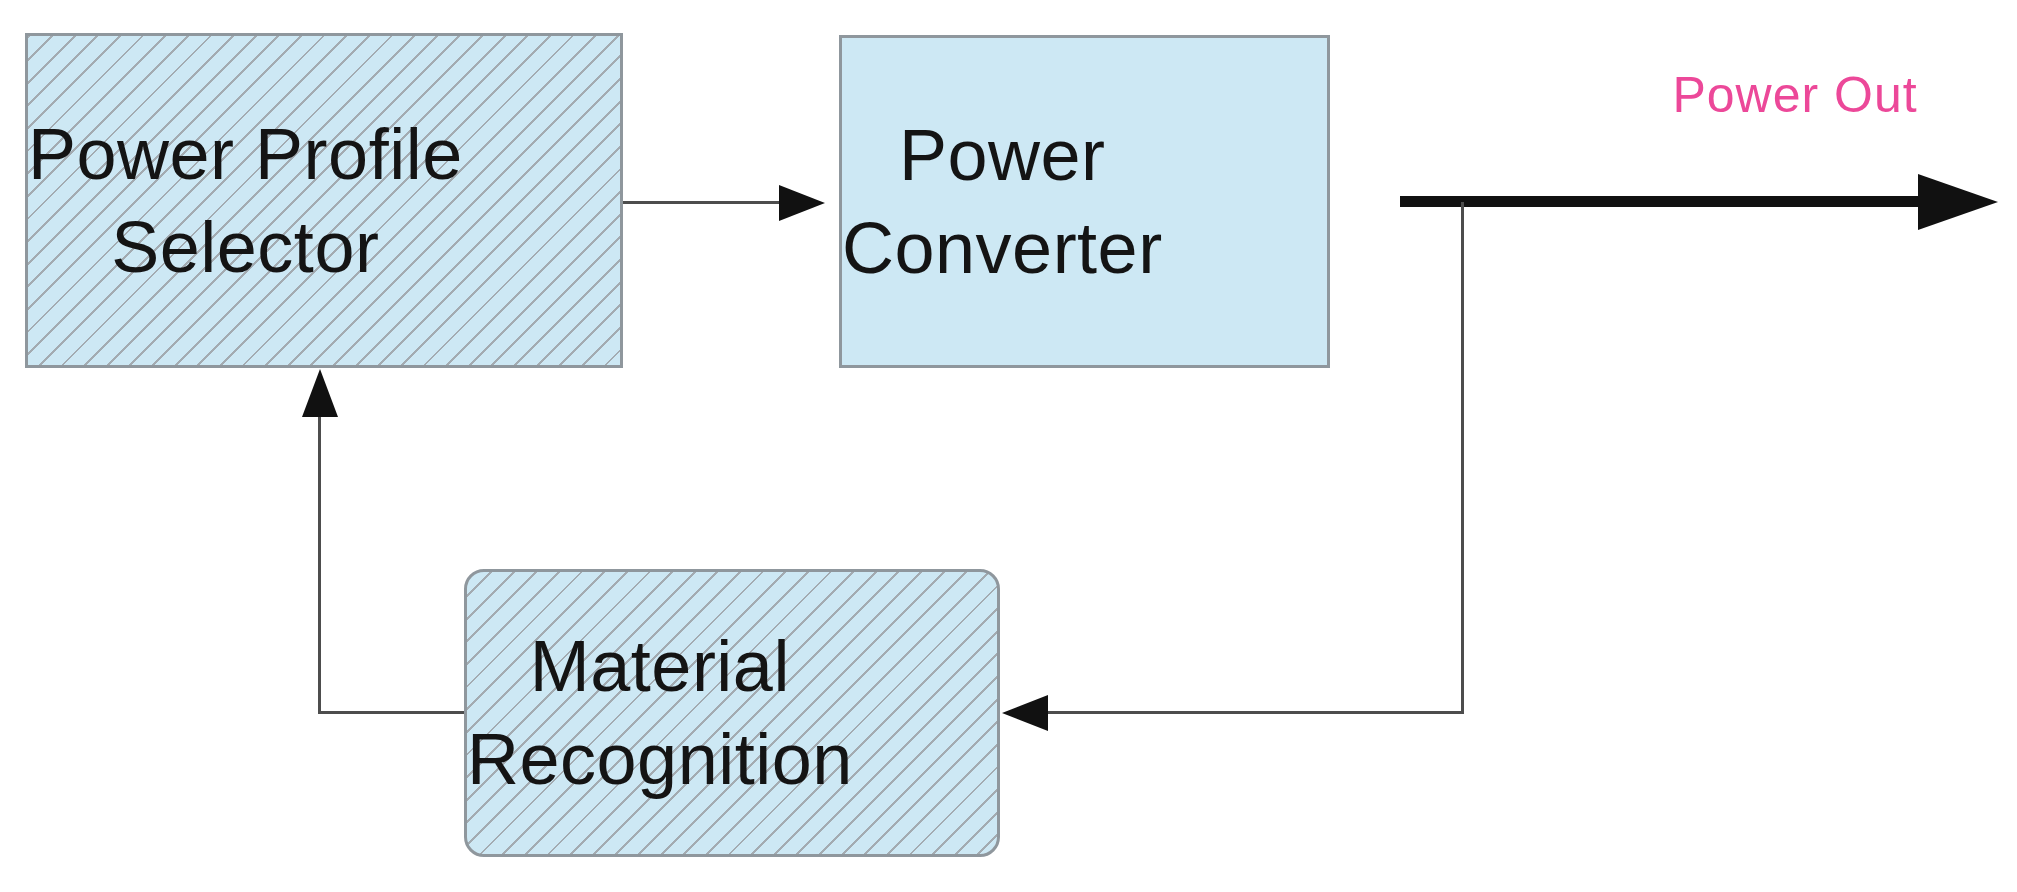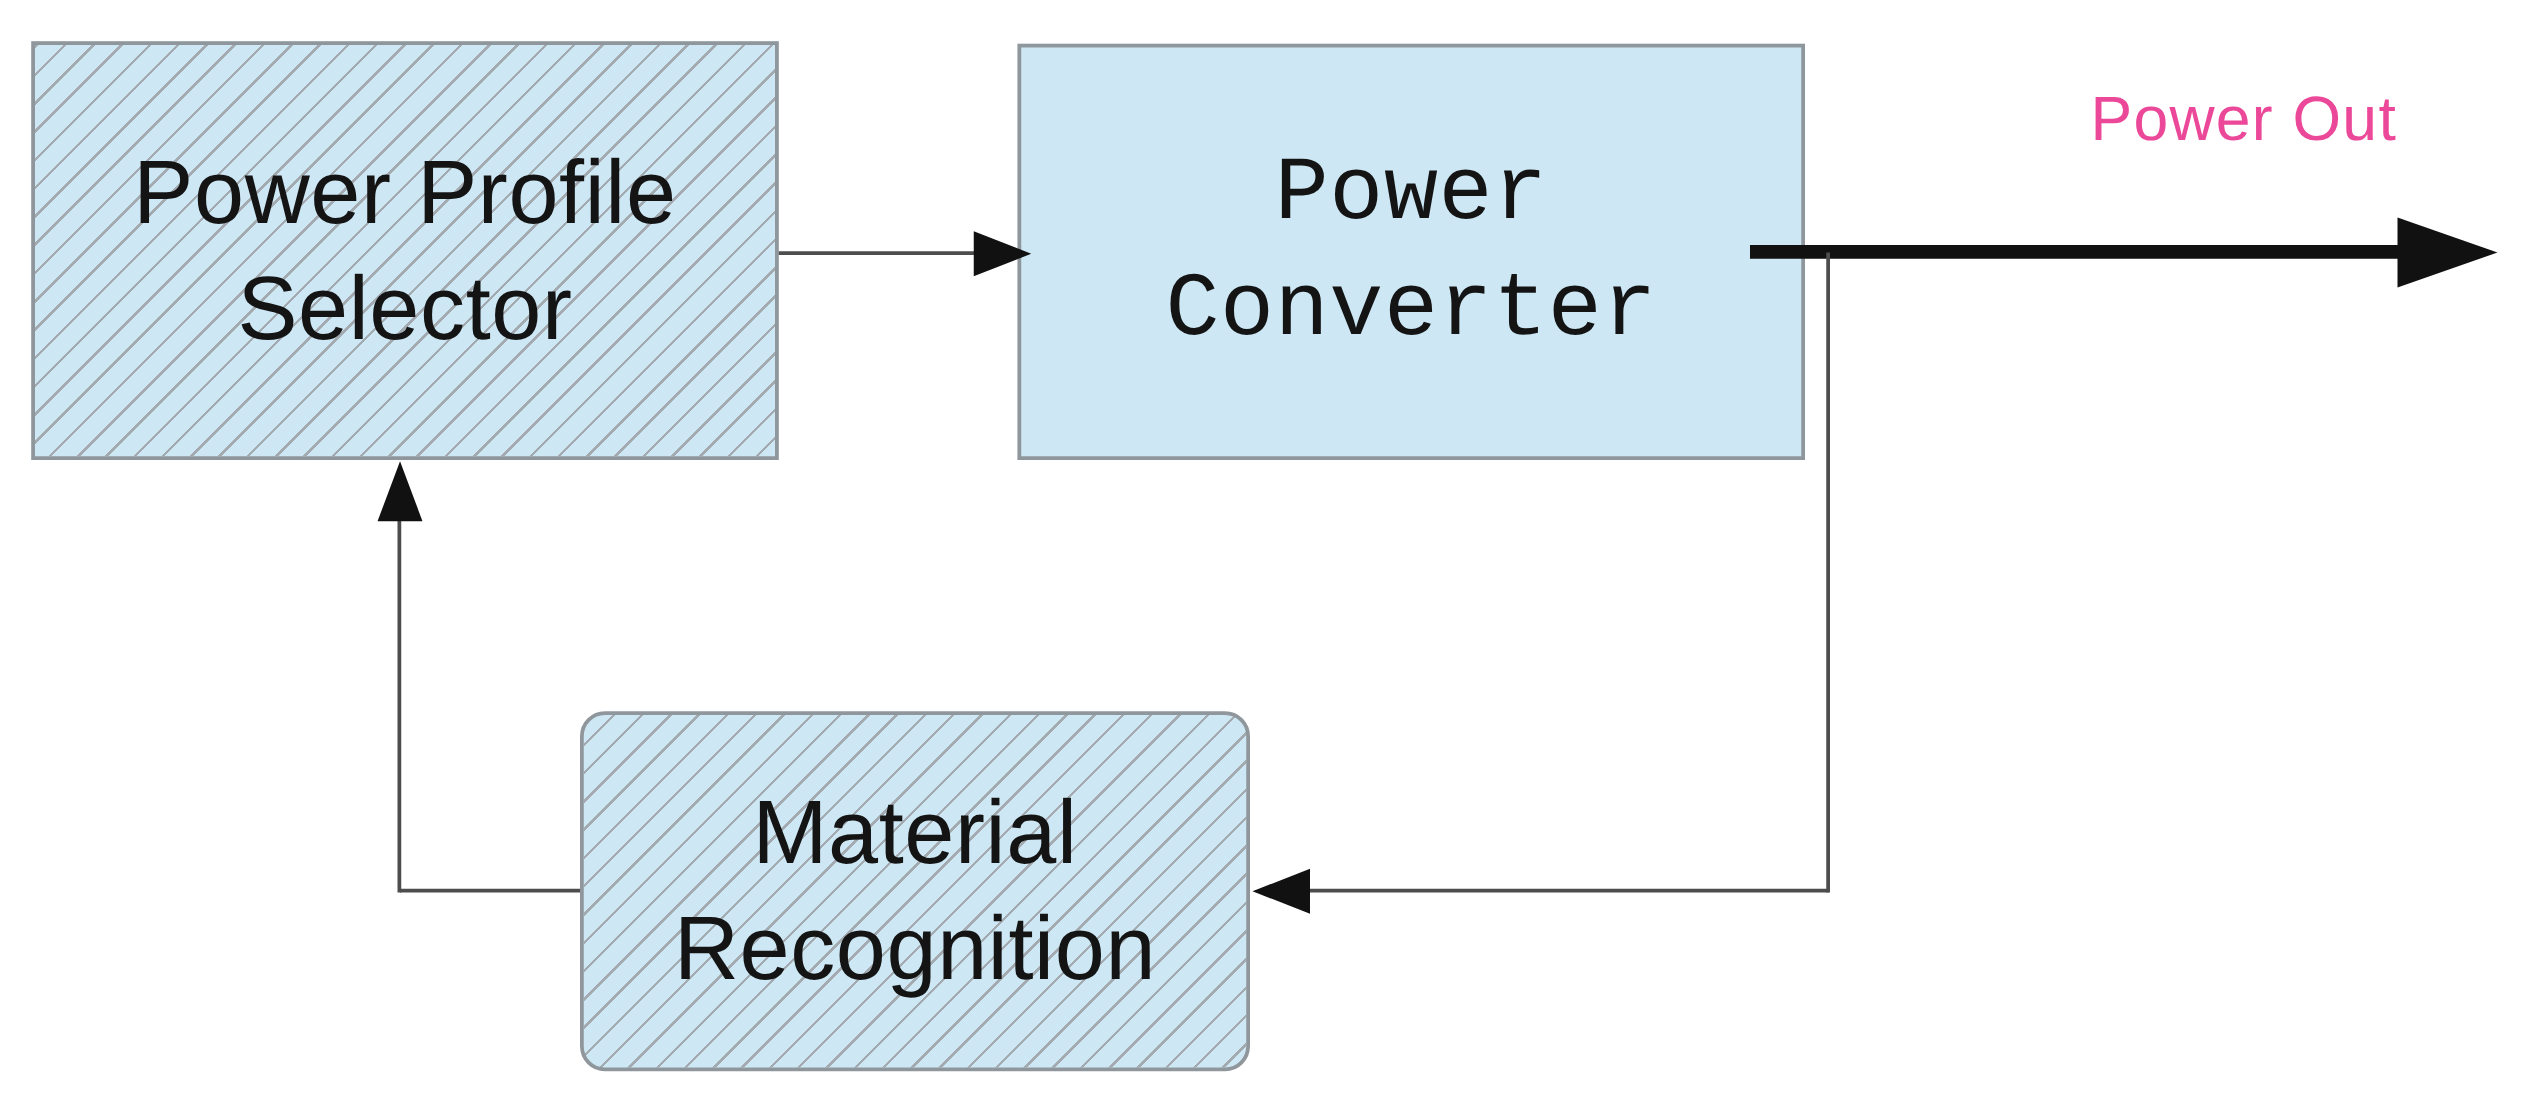--- a/index.html
+++ b/index.html
@@ -16,39 +16,38 @@
     overflow: hidden;
   }
   
   .block {
     position: absolute;
     box-sizing: border-box;
     border: 3px solid #8f979d;
     background-color: #cde8f4;
     display: flex;
     align-items: center;
-    justify-content: center;
     text-align: center;
   }
   .block.hatched {
     background-image: repeating-linear-gradient(
       135deg,
       #a3abb1 0px, #a3abb1 2px,
       transparent 2px, transparent 16px
     );
   }
   .block-label {
     white-space: pre-line;
     font-size: 72px;
     line-height: 93px;
     color: #141414;
     letter-spacing: 0.5px;
   }
   #block-pps { left: 25px;  top: 33px;  width: 598px; height: 335px; }
-  #block-pc  { left: 814px; top: 35px;  width: 630px; height: 333px; font-family: Liberation Mono, monospace; }
+  #block-pc  { left: 839px; top: 35px;  width: 491px; height: 333px; }
   #block-mr  { left: 464px; top: 569px; width: 536px; height: 288px; border-radius: 20px; }
 
   
   .line {
     position: absolute;
     background: #4d4d4d;
   }
   #line-pps-pc      { left: 623px;  top: 201px; width: 158px; height: 3px; }
   #line-powerout    { left: 1400px; top: 196px; width: 522px; height: 11px; background: #111111; }
   #line-fb-down     { left: 1461px; top: 202px; width: 3px;   height: 512px; }

